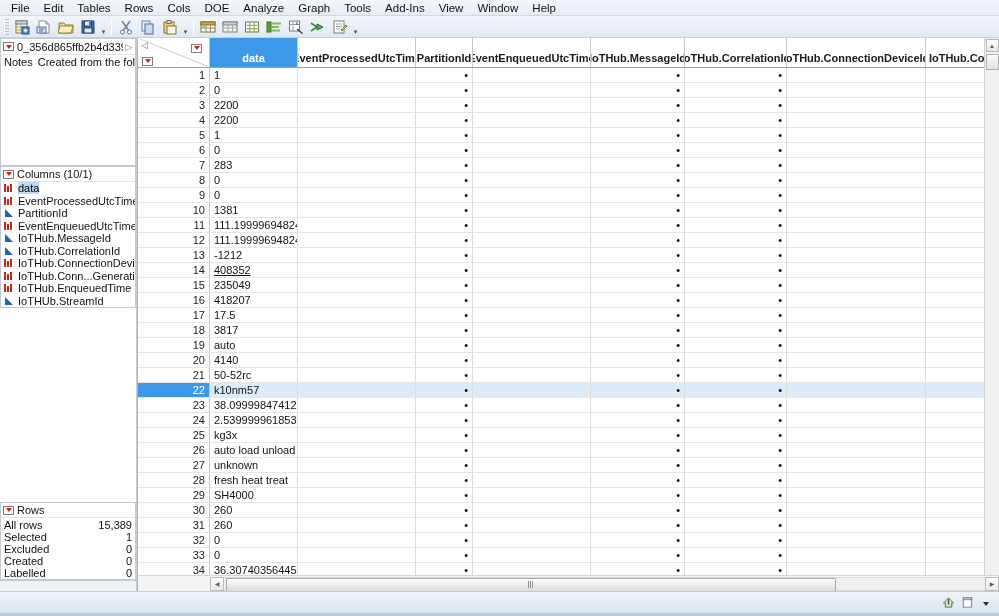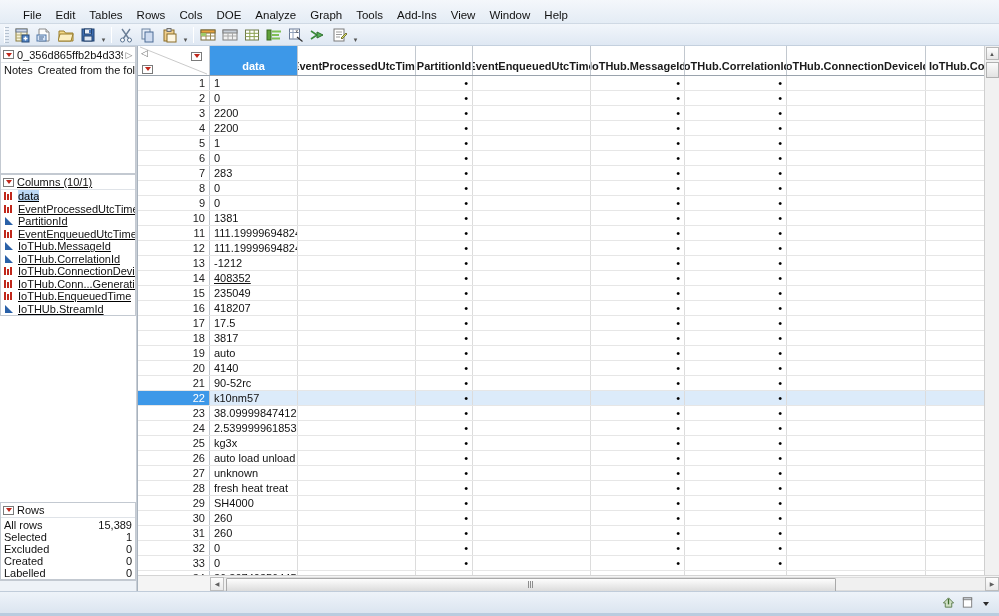--- a/index.html
+++ b/index.html
@@ -14,24 +14,24 @@
   #app {
     width: 999px; height: 616px;
     position: relative;
     background: linear-gradient(#eef2f7, #dde6f0);
     display: flex;
     flex-direction: column;
   }
 
   
   .menubar {
-    height: 24px;
-    display: flex;
-    align-items: flex-end;
-    padding-left: 16px;
+    height: 16px;
+    display: flex;
+    align-items: flex-start;
+    padding-left: 4px;
     background: linear-gradient(#f4f7fb, #e4ecf5);
     border-bottom: 1px solid #cfd9e4;
     flex: 0 0 auto;
   }
   .menu-item {
     padding: 2px 7px;
     font-size: 11.5px;
     color: #111;
     cursor: default;
     white-space: nowrap;
@@ -554,21 +554,21 @@
           <span class="tablename-text">0_356d865ffb2b4d339fe...</span>
           <span class="tablename-arrow">▷</span>
         </div>
         <div class="notes-row">
           <span class="notes-label">Notes</span>
           <span>Created from the followi</span>
         </div>
         <div class="panel-blank" style="height:96px;"></div>
       </div>
 
-      <div class="panel-box cols-panel" style="flex:0 0 auto;text-decoration:underline;">
+      <div class="panel-box cols-panel" style="flex:0 0 auto;">
         <div class="panel-header">
           <span class="redtri"></span>
           <span>Columns (10/1)</span>
         </div>
         <div class="col-list">
           <div class="col-row selected">
             <span class="icon-nom"></span>
             <span class="lbl">data</span>
           </div>
           <div class="col-row">
@@ -886,21 +886,21 @@
                 <div class="cell" style="width: 118px; flex: 0 0 118px;"></div>
                 <div class="cell dot" style="width: 57px; flex: 0 0 57px;">•</div>
                 <div class="cell" style="width: 118px; flex: 0 0 118px;"></div>
                 <div class="cell dot" style="width: 94px; flex: 0 0 94px;">•</div>
                 <div class="cell dot" style="width: 102px; flex: 0 0 102px;">•</div>
                 <div class="cell" style="width: 139px; flex: 0 0 139px;"></div>
                 <div class="cell" style="width: 82px; flex: 0 0 82px;"></div>
               </div>
               <div class="row">
                 <div class="rownum">21</div>
-                <div class="cell" style="width: 88px; flex: 0 0 88px;">90-52rc</div>
+                <div class="cell" style="width: 88px; flex: 0 0 88px;">50-52rc</div>
                 <div class="cell" style="width: 118px; flex: 0 0 118px;"></div>
                 <div class="cell dot" style="width: 57px; flex: 0 0 57px;">•</div>
                 <div class="cell" style="width: 118px; flex: 0 0 118px;"></div>
                 <div class="cell dot" style="width: 94px; flex: 0 0 94px;">•</div>
                 <div class="cell dot" style="width: 102px; flex: 0 0 102px;">•</div>
                 <div class="cell" style="width: 139px; flex: 0 0 139px;"></div>
                 <div class="cell" style="width: 82px; flex: 0 0 82px;"></div>
               </div>
               <div class="row selected">
                 <div class="rownum">22</div>

